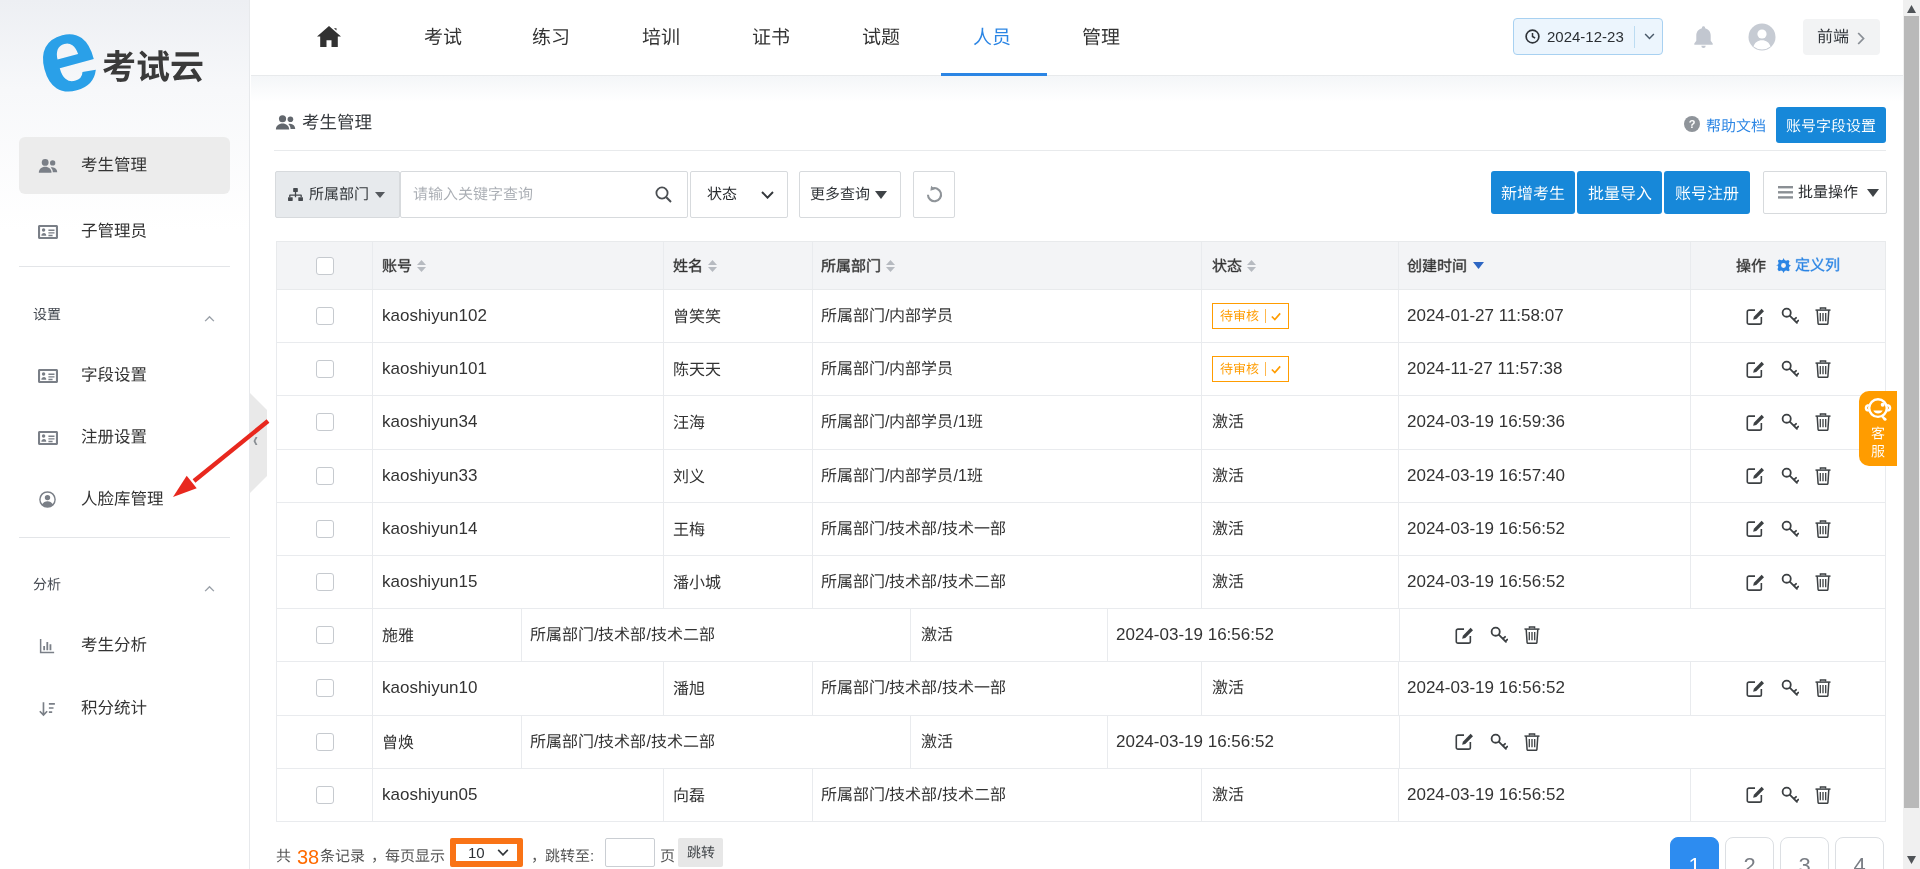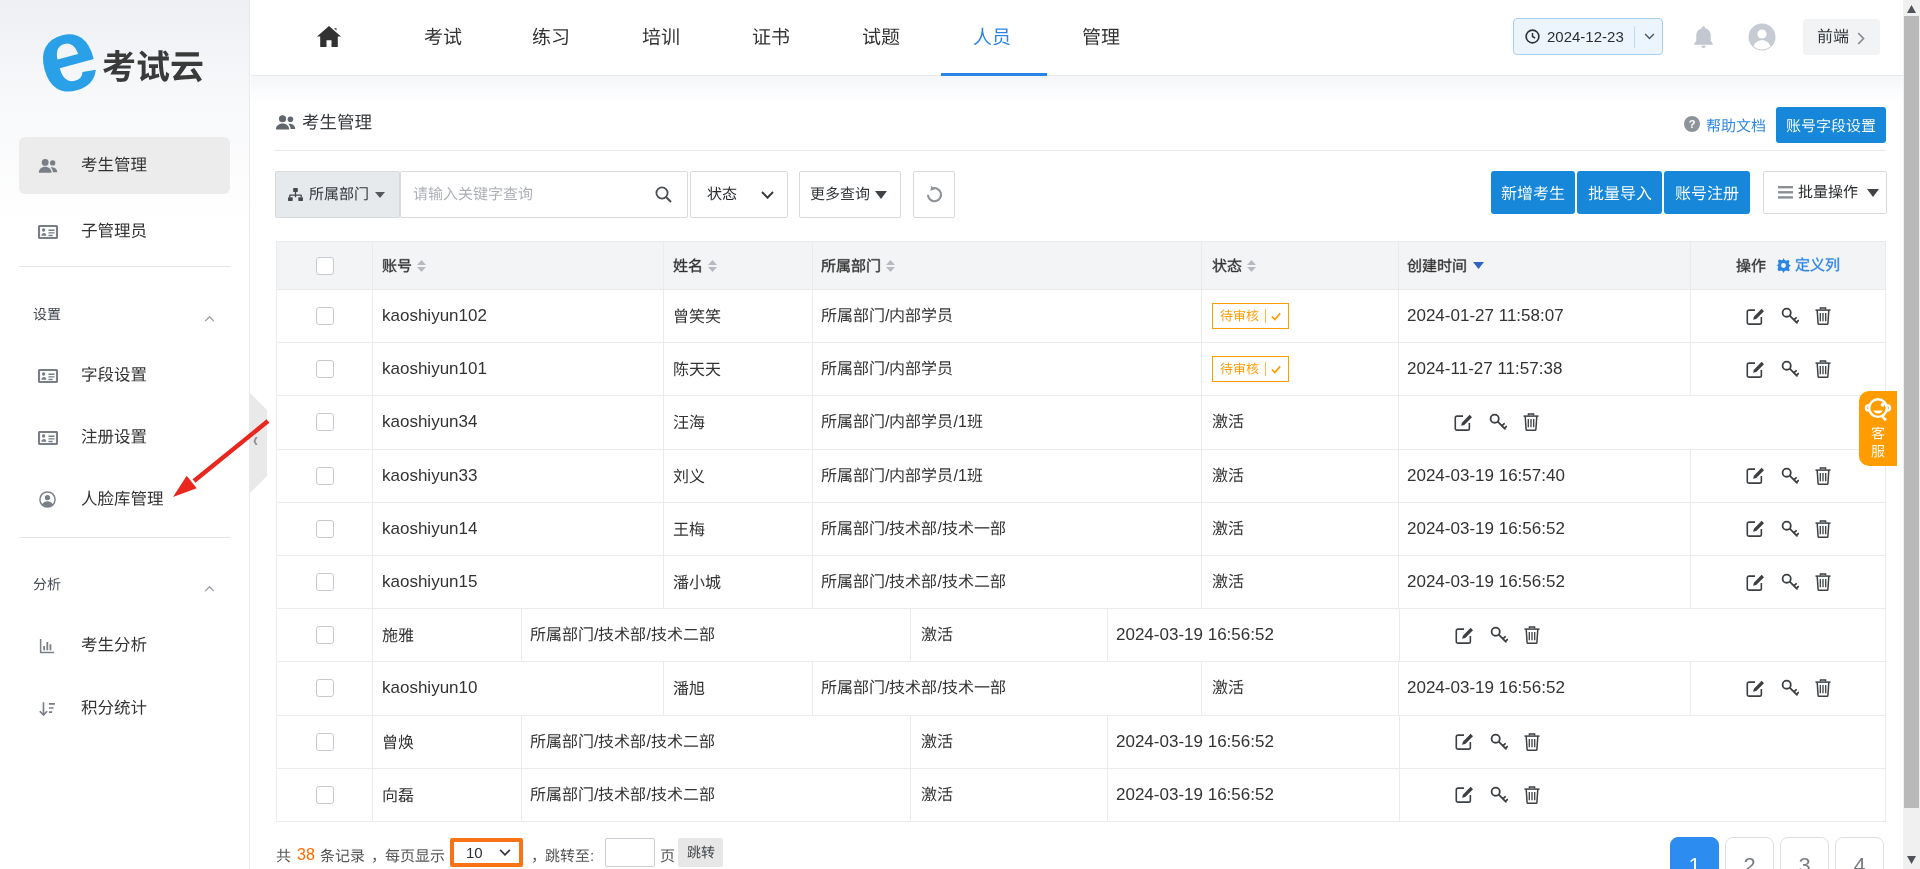--- a/index.html
+++ b/index.html
@@ -784,20 +784,21 @@
           </svg>/1<svg class="c" style="width:16.0px;height:16.0px;vertical-align:-1.92px" viewBox="0 -880 1000 1000" fill="currentColor">
             <use href="#g73ed" x="0"></use>
           </svg></span>
       </div>
       <div class="td c5">
         <span style="font-size:16px"><svg class="c" style="width:32.0px;height:16.0px;vertical-align:-1.92px" viewBox="0 -880 2000 1000" fill="currentColor">
             <use href="#g6fc0" x="0"></use>
             <use href="#g6d3b" x="1000"></use>
           </svg></span>
       </div>
+      <div class="td c6">2024-03-19 16:59:36</div>
       <div class="td c7">
         <span class="opico">
           <svg width="19" height="17" viewBox="0 0 20 18">
             <path fill="none" stroke="#3c4043" stroke-width="1.7" d="M16.2 9.5v5.8a1.8 1.8 0 0 1-1.8 1.8H3.1a1.8 1.8 0 0 1-1.8-1.8V4a1.8 1.8 0 0 1 1.8-1.8h6.4"></path>
             <path fill="#3c4043" d="M8.3 9.2L16.5.9l2.5 2.5-8.2 8.3-3.3.8z"></path>
           </svg>
         </span>
         <span class="opico">
           <svg width="18" height="18" viewBox="0 0 19 19">
             <g fill="none" stroke="#3c4043" stroke-width="1.9">
@@ -1184,20 +1185,21 @@
               <path d="M5.3 6v8.3M8 6v8.3M10.7 6v8.3" stroke-width="1.3"></path>
             </g>
           </svg>
         </span>
       </div>
     </div>
     <div class="trow">
       <div class="td c1">
         <span class="cbx"></span>
       </div>
+      <div class="td c2">kaoshiyun05</div>
       <div class="td c3">
         <svg class="c" style="width:32.0px;height:16.0px;vertical-align:-1.92px" viewBox="0 -880 2000 1000" fill="currentColor">
           <use href="#g5411" x="0"></use>
           <use href="#g78ca" x="1000"></use>
         </svg>
       </div>
       <div class="td c4">
         <span style="font-size:16px"><svg class="c" style="width:64.0px;height:16.0px;vertical-align:-1.92px" viewBox="0 -880 4000 1000" fill="currentColor">
             <use href="#g6240" x="0"></use>
             <use href="#g5c5e" x="1000"></use>
@@ -1247,36 +1249,36 @@
           </svg>
         </span>
       </div>
     </div>
   </div>
 
 <div id="foot">
  <span class="abs" style="left:0;top:9px"><svg class="c" style="width:15.0px;height:15.0px;vertical-align:-1.8px" viewBox="0 -880 1000 1000" fill="currentColor">
         <use href="#g5171" x="0"></use>
       </svg></span>
- <span class="abs" style="left:21px;top:8px;color:#ff6a00;font-size:16px">38</span>
+ <span class="abs" style="left:21px;top:8px;color:#ff6a00;font-size:20px">38</span>
  <span class="abs" style="left:44px;top:9px"><svg class="c" style="width:45.0px;height:15.0px;vertical-align:-1.8px" viewBox="0 -880 3000 1000" fill="currentColor">
         <use href="#g6761" x="0"></use>
         <use href="#g8bb0" x="1000"></use>
         <use href="#g5f55" x="2000"></use>
       </svg></span>
  <span class="abs" style="left:95px;top:9px"><svg class="c" style="width:15.0px;height:15.0px;vertical-align:-1.8px" viewBox="0 -880 1000 1000" fill="currentColor">
         <use href="#gff0c" x="0"></use>
       </svg></span>
  <span class="abs" style="left:109px;top:9px"><svg class="c" style="width:60.0px;height:15.0px;vertical-align:-1.8px" viewBox="0 -880 4000 1000" fill="currentColor">
         <use href="#g6bcf" x="0"></use>
         <use href="#g9875" x="1000"></use>
         <use href="#g663e" x="2000"></use>
         <use href="#g793a" x="3000"></use>
       </svg></span>
- <span class="abs" style="left:174px;top:0;width:73px;height:29px;border:4px solid #f97316;border-radius:2px;background:#fff;display:flex;align-items:center">
+ <span class="abs" style="left:174px;top:0;width:73px;height:29px;border:6px solid #f97316;border-radius:2px;background:#fff;display:flex;align-items:center">
       <span style="margin-left:12px;font-size:15px;color:#2b2f33">10</span>
       <span style="position:absolute;right:8px;display:flex">
         <svg width="12" height="7" viewBox="0 0 13 8">
           <path d="M1 1l5.5 5.7L12 1" stroke="#33373b" stroke-width="1.9" fill="none"></path>
         </svg>
       </span>
     </span>
  <span class="abs" style="left:255px;top:9px"><svg class="c" style="width:15.0px;height:15.0px;vertical-align:-1.8px" viewBox="0 -880 1000 1000" fill="currentColor">
         <use href="#gff0c" x="0"></use>
       </svg></span>

